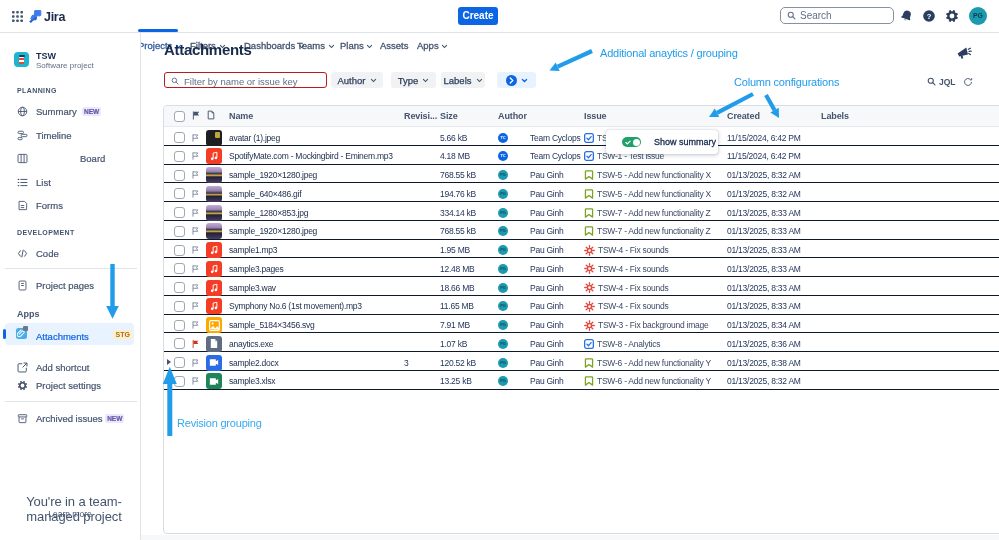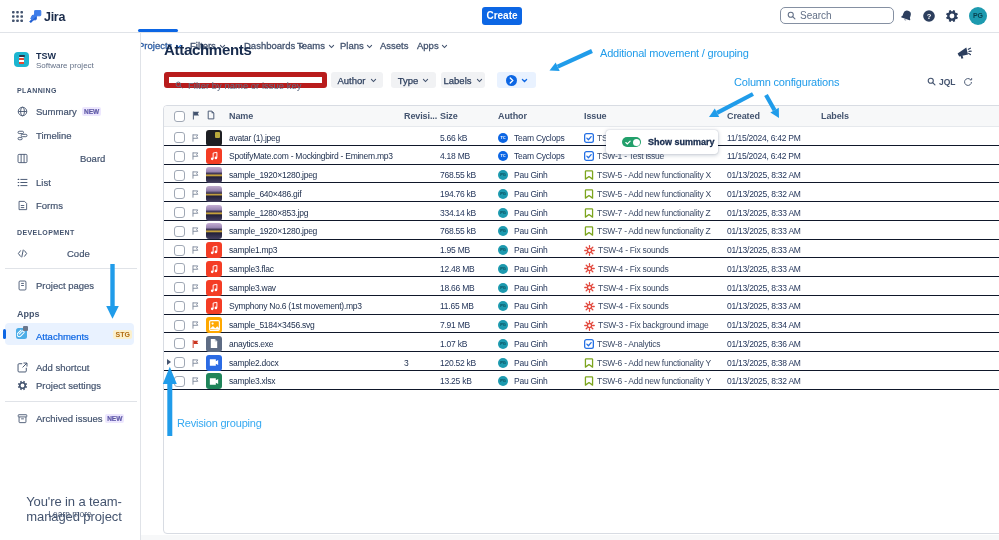--- a/index.html
+++ b/index.html
@@ -5,66 +5,66 @@
 * { margin:0; padding:0; box-sizing:border-box; }
 html,body { width:999px; height:540px; overflow:hidden; background:#fff;
   font-family:"Liberation Sans", sans-serif; }
 .abs { position:absolute; }
 
 .nav { position:absolute; left:0; top:0; width:999px; height:33px; background:#fff;
   border-bottom:1px solid #E0E3E8; }
 .navitem { position:absolute; top:12px; font-size:9.5px; color:#44546F;
   -webkit-text-stroke:0.3px #44546F; white-space:nowrap;margin-top:28px; }
 .chev { display:inline-block; width:7px; height:7px; vertical-align:-1px; }
-.createbtn { position:absolute; left:482px; top:7px; width:40px; height:18px; background:#0C66E4;
+.createbtn { position:absolute; left:458px; top:7px; width:40px; height:18px; background:#0C66E4;
   color:#fff; font-size:10px; font-weight:bold; border-radius:3px; text-align:center; line-height:18px; }
 .search { position:absolute; left:780px; top:7px; width:114px; height:17px;
   border:1px solid #8590A2; border-radius:5px; color:#626F86; font-size:10px; line-height:15px; }
 
 .sidebar { position:absolute; left:0; top:33px; width:141px; height:507px; background:#fff;
   border-right:1px solid #E0E3E8; }
 .sideheader { position:absolute; left:17px; font-size:7px; font-weight:bold; color:#44546F;
   letter-spacing:0.4px; }
 .sideitem { position:absolute; left:36px; font-size:9.5px; color:#44546F; -webkit-text-stroke:0.2px #44546F; white-space:nowrap; }
 .sideicon { position:absolute; left:17px; width:11px; height:11px; }
 .lozenge-new { display:inline-block; background:#EDE7FE; color:#6E5DC6; font-size:6.5px;
   font-weight:bold; padding:1px 2px; border-radius:2px; vertical-align:1px; }
 
 .h1 { position:absolute; left:164px; top:41px; font-size:15px; font-weight:bold; letter-spacing:-0.3px; color:#172B4D; }
 .finput { position:absolute; left:164px; top:72px; width:163px; height:16px;
-  border:5px solid #b91c1c; border-radius:3px; background:#fff; }
+  border:1px solid #b91c1c; border-radius:3px; background:#fff; }
 .fbtn { position:absolute; top:72px; height:16px; background:#F1F2F4; border-radius:3px;
   font-size:9.5px; color:#2C3E5D; -webkit-text-stroke:0.25px #2C3E5D; display:flex; align-items:center;
   justify-content:center; gap:4px; }
 
 .card { position:absolute; left:163px; top:105px; width:843px; height:429px;
   border:1px solid #D8DCE3; border-radius:4px; background:#fff; overflow:hidden; }
 .thead { height:21px; background:#F7F8F9; border-bottom:1px solid #E6E9ED; }
 .tr { height:18.78px; border-bottom:1px solid #0f172a; position:relative; }
 .tr > .row-grid { padding-top:1.5px; }
 .row-grid { display:grid; grid-template-columns:17px 15px 23px 175px 36px 58px 86px 143px 94px 1fr;
   padding-left:10px; height:100%; align-items:center; }
 .thead .row-grid { font-size:9px; font-weight:bold; letter-spacing:-0.1px; color:#44546F; }
 .cell { overflow:hidden; white-space:nowrap; }
 .name { font-size:8.5px; letter-spacing:-0.25px; color:#1A2B4A; }
 .sizec, .createdc { font-size:8.5px; letter-spacing:-0.25px; color:#24365B; }
-.authorc { display:flex; align-items:center; gap:6px; font-size:8.5px; letter-spacing:-0.25px; color:#24365B; }
+.authorc { display:flex; align-items:center; gap:22px; font-size:8.5px; letter-spacing:-0.25px; color:#24365B; }
 .issuec { display:flex; align-items:center; gap:3px; font-size:8.5px; letter-spacing:-0.25px; color:#3B4A66; }
 .avatarc { width:10px; height:10px; border-radius:50%; display:inline-block; flex:none;
   font-size:4px; font-weight:bold; color:#fff; text-align:center; line-height:10px; }
 .cb { width:11px; height:11px; border:1px solid #A0A8B5; border-radius:3px; background:#fff; }
 .ficon { width:16px; height:16px; border-radius:3px; position:relative; overflow:hidden; }
 .badge-exec { display:inline-block; background:#CA3521; color:#fff; font-size:7.5px; font-weight:bold;
   letter-spacing:-0.3px; padding:1px 3px 2px; border-radius:3px; position:relative; top:-2px; }
 
 .ann { position:absolute; color:#209CEA; font-size:11px; letter-spacing:-0.2px; white-space:nowrap; }
 
 .popover { position:absolute; left:606px; top:130px; width:112px; height:24px; background:#fff;
   border-radius:3px; box-shadow:0 1px 4px rgba(9,30,66,.25), 0 0 1px rgba(9,30,66,.3);
-  display:flex; align-items:center; gap:7px; padding-left:16px; z-index:5;font-weight:bold; }
+  display:flex; align-items:center; gap:13px; padding-left:16px; z-index:5; }
 .toggle { width:19px; height:10px; border-radius:5px; background:#22A06B; position:relative; flex:none; }
 .toggle::after { content:""; position:absolute; right:1.5px; top:1.5px; width:7px; height:7px;
   border-radius:50%; background:#fff; }
 .popover span { font-size:9px; -webkit-text-stroke:0.3px #172B4D; color:#172B4D; white-space:nowrap; }
 </style>
 </head>
 <body>
 
 <div class="nav">
   <svg class="abs" style="left:12px;top:11px" width="11" height="11" viewBox="0 0 11 11">
@@ -183,21 +183,21 @@
       </g>
     </svg>
   <div class="sideitem" style="top:167px;">Forms</div>
   <svg class="sideicon" style="top:167px;" viewBox="0 0 16 16">
       <g fill="none" stroke="#44546F" stroke-width="1.3">
         <path d="M3 2h8l3 3v9H3z"></path>
         <path d="M5.5 8h5M5.5 11h5"></path>
       </g>
     </svg>
   <div class="sideheader" style="top:195.5px;">DEVELOPMENT</div>
-  <div class="sideitem" style="top:214.5px;margin-left:31px;">Code</div>
+  <div class="sideitem" style="top:214.5px;">Code</div>
   <svg class="sideicon" style="top:214.5px;" viewBox="0 0 16 16">
       <g fill="none" stroke="#44546F" stroke-width="1.4" stroke-linecap="round" stroke-linejoin="round">
         <path d="M5 4 2 8l3 4M11 4l3 4-3 4M9 3 7 13"></path>
       </g>
     </svg>
   <div class="abs" style="left:5px;top:235px;width:132px;height:1px;background:#E0E3E8;"></div>
   <div class="sideitem" style="top:247px;">Project pages</div>
   <svg class="sideicon" style="top:247px;" viewBox="0 0 16 16">
       <g fill="none" stroke="#44546F" stroke-width="1.3">
         <rect x="3" y="1.5" width="10" height="13" rx="1.5"></rect>
@@ -567,21 +567,21 @@
           </svg></div>
     <div>
           <div class="ficon" style="background:#F43D25;">
             <svg style="position:absolute;left:3.5px;top:3px" width="9" height="10" viewBox="0 0 12 13">
               <path d="M4.2 10.2V2.6l5-1v7.1" fill="none" stroke="#fff" stroke-width="1.3"></path>
               <circle cx="2.9" cy="10.3" r="1.7" fill="#fff"></circle>
               <circle cx="7.9" cy="9" r="1.7" fill="#fff"></circle>
             </svg>
           </div>
         </div>
-    <div class="cell name">sample3.flac</div>
+    <div class="cell name">sample3.pages</div>
     <div class="cell name"></div>
     <div class="cell sizec">12.48 MB</div>
     <div class="cell authorc">
           <span class="avatarc" style="background:#1D9AAF;color:#0b4a57;">PG</span>
           <span>Pau Ginh</span>
         </div>
     <div class="cell issuec">
           <svg width="11" height="11" viewBox="0 0 14 14" style="flex:none">
             <g stroke="#E2483D" stroke-width="1.7" stroke-linecap="round">
               <path d="M7 1v2M7 11v2M1 7h2M11 7h2M2.8 2.8l1.4 1.4M9.8 9.8l1.4 1.4M11.2 2.8 9.8 4.2M4.2 9.8 2.8 11.2"></path>
@@ -837,15 +837,15 @@
     <polygon points="555.7,62.4 549.5,70.5 559.7,71.1" fill="#209CEA"></polygon>
   <line x1="753" y1="94" x2="717.0" y2="112.8" stroke="#209CEA" stroke-width="4.2"></line>
     <polygon points="714.8,108.6 709,117 719.2,117.1" fill="#209CEA"></polygon>
   <line x1="766" y1="95" x2="774.6" y2="110.2" stroke="#209CEA" stroke-width="4.2"></line>
     <polygon points="770.4,112.5 779,118 778.8,107.8" fill="#209CEA"></polygon>
   <line x1="112.5" y1="264" x2="112.5" y2="306.1" stroke="#209CEA" stroke-width="4.4"></line>
     <polygon points="106.2,306.1 112.5,318.7 118.8,306.1" fill="#209CEA"></polygon>
   <line x1="169.8" y1="436" x2="169.8" y2="384.0" stroke="#209CEA" stroke-width="5"></line>
     <polygon points="176.8,384.0 169.8,366.7 162.8,384.0" fill="#209CEA"></polygon>
 </svg>
-<div class="ann" style="left:600px;top:47px;">Additional movement / grouping</div>
+<div class="ann" style="left:600px;top:47px;">Additional anaytics / grouping</div>
 <div class="ann" style="left:734px;top:76px;">Column configurations</div>
 <div class="ann" style="left:177px;top:417px;color:#35A9F1;">Revision grouping</div>
 
 </body></html>

